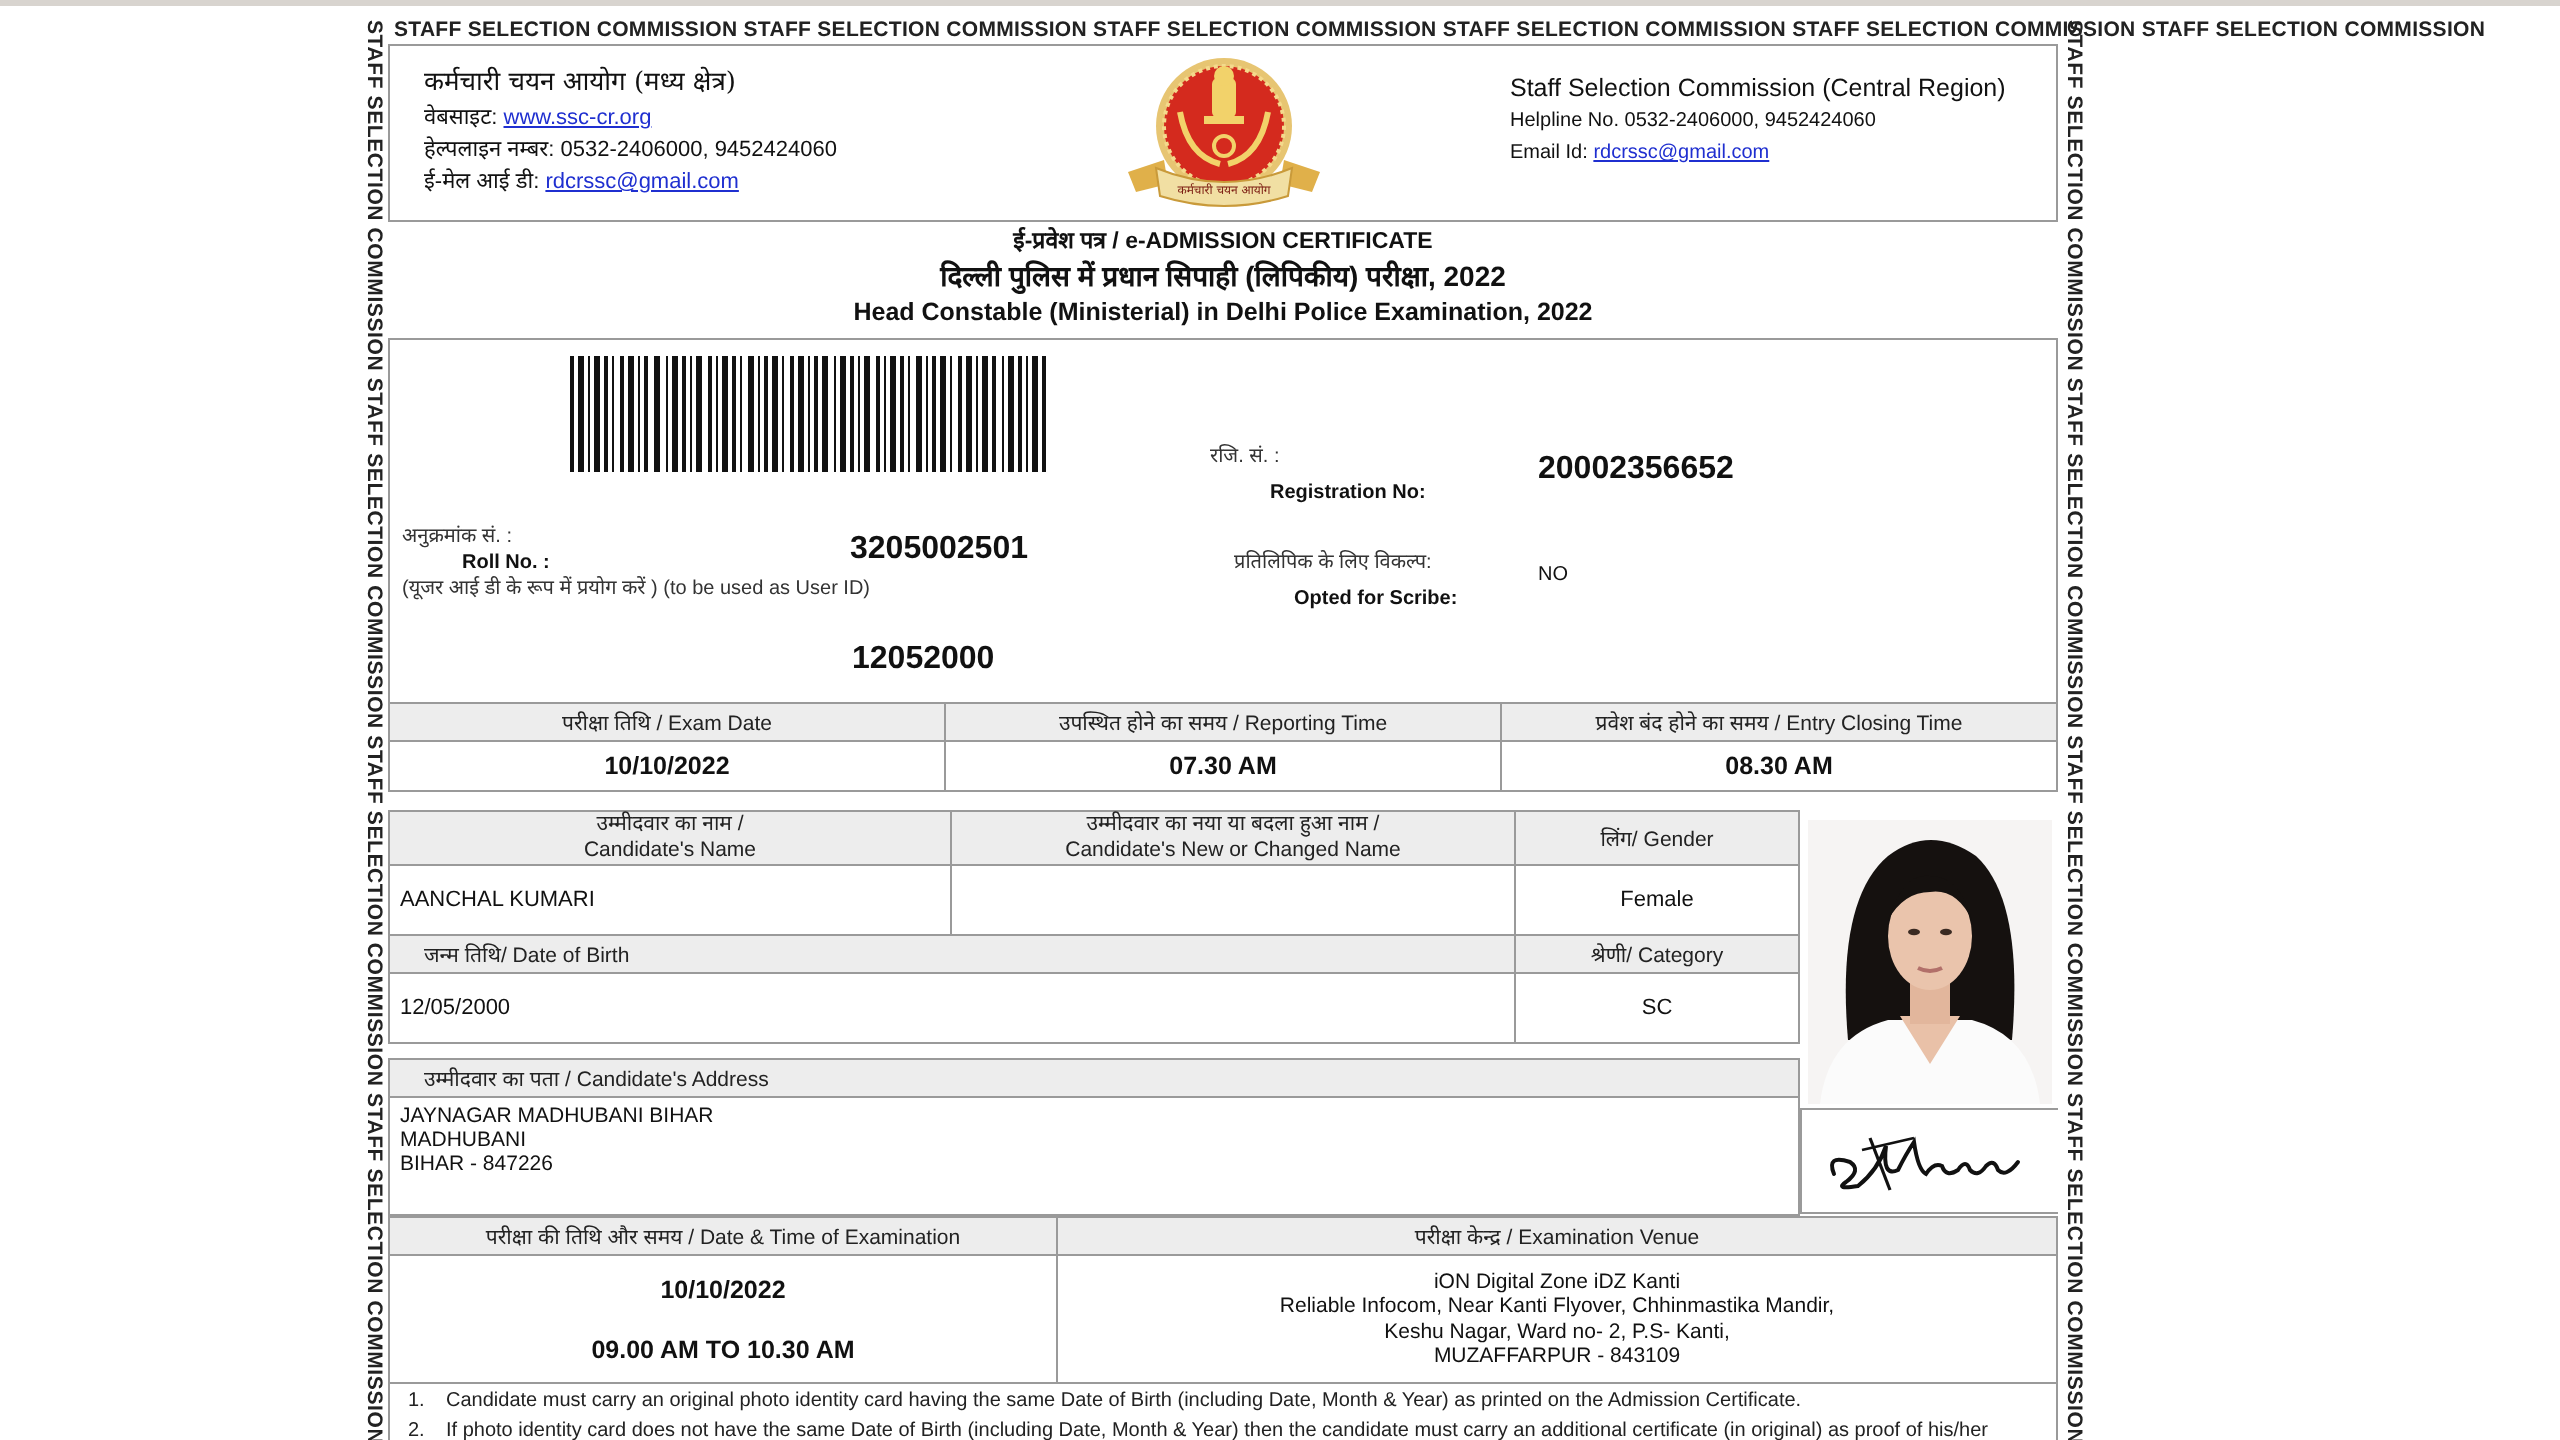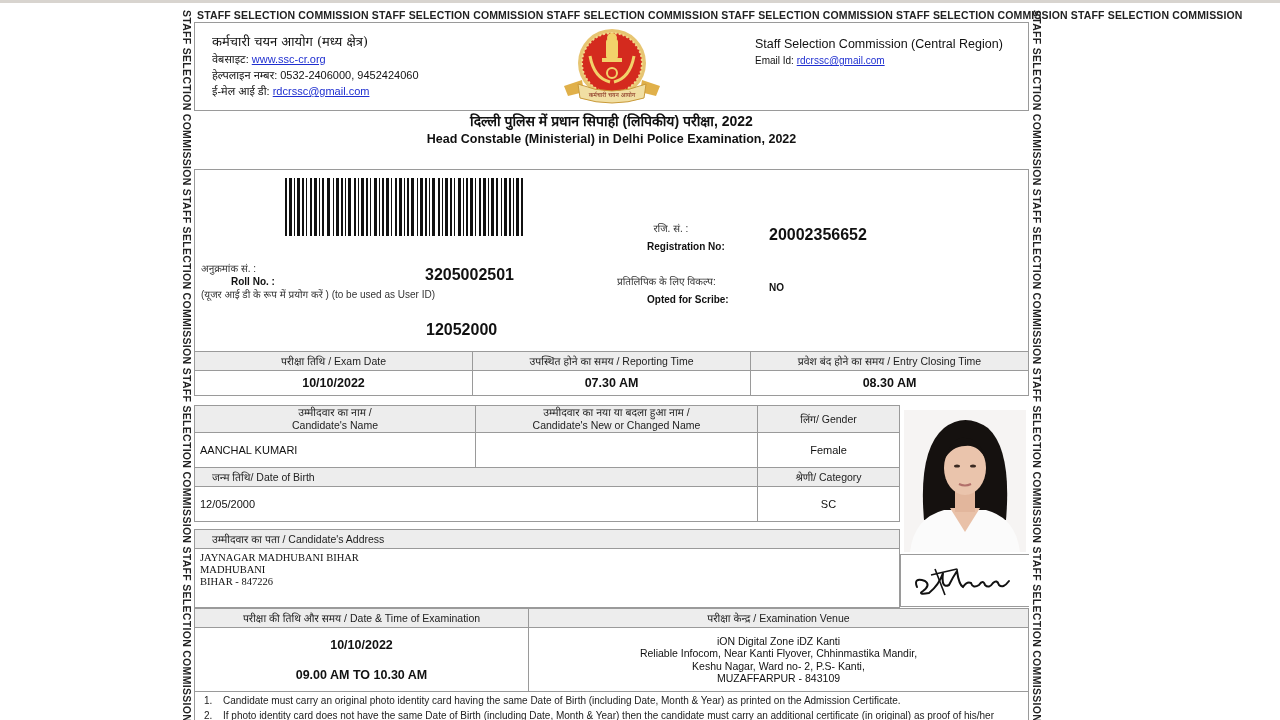--- a/index.html
+++ b/index.html
@@ -80,25 +80,27 @@
         <path d="M30 30 Q34 52 50 56" stroke="#f2d26a" stroke-width="3" fill="none"></path>
         <path d="M74 30 Q70 52 54 56" stroke="#f2d26a" stroke-width="3" fill="none"></path>
         <circle cx="52" cy="47" r="5" fill="none" stroke="#f2d26a" stroke-width="2"></circle>
         <path d="M18 58 Q52 72 86 58 L84 72 Q52 82 20 72 Z" fill="#f1dfa3" stroke="#c99a3a" stroke-width="1"></path>
         <text x="52" y="71" font-size="6" text-anchor="middle" fill="#7a1a10" font-family="DejaVu Sans, sans-serif">कर्मचारी चयन आयोग</text>
       </svg>
     </div>
 
     <div class="hdr-right">
       <div class="t1">Staff Selection Commission (Central Region)</div>
+      <div>Helpline No. 0532-2406000, 9452424060</div>
       <div><span>Email Id: </span><a class="lnk">rdcrssc@gmail.com</a></div>
     </div>
   </div>
 
   <div class="title">
+    <div class="l1">ई-प्रवेश पत्र  / e-ADMISSION CERTIFICATE</div>
     <div class="l2">दिल्ली पुलिस में प्रधान सिपाही (लिपिकीय) परीक्षा, 2022</div>
     <div class="l3">Head Constable (Ministerial) in Delhi Police Examination, 2022</div>
   </div>
 
   <div class="idbox">
     <div class="barcode">
       <svg width="238" height="58" viewBox="0 0 238 58" preserveAspectRatio="none">
         <g fill="#111">
           <rect x="0" y="0" width="2" height="58"></rect>
             <rect x="4" y="0" width="3" height="58"></rect>
@@ -163,31 +165,31 @@
 
     <div style="position:absolute;left:6px;top:92px;">
       <div class="lbl-sm">अनुक्रमांक सं. :</div>
       <div class="lbl-b">Roll No. :</div>
       <div class="lbl-sm">(यूजर आई डी के रूप में प्रयोग करें ) (to be used as User ID)</div>
     </div>
     <div class="big" style="position:absolute;left:230px;top:96px;">3205002501</div>
 
     <div class="big" style="position:absolute;left:231px;top:151px;">12052000</div>
 
-    <div style="position:absolute;left:422px;top:52px;text-align:center;">
+    <div style="position:absolute;left:410px;top:52px;">
       <div class="lbl-sm">रजि. सं. :</div>
       <div class="lbl-b" style="margin-top:5px;font-weight:bold;">Registration No:</div>
     </div>
     <div class="big" style="position:absolute;left:574px;top:56px;">20002356652</div>
 
     <div style="position:absolute;left:422px;top:105px;">
       <div class="lbl-sm">प्रतिलिपिक के लिए विकल्प:</div>
       <div class="lbl-b" style="margin-top:5px;">Opted for Scribe:</div>
     </div>
-    <div style="position:absolute;left:574px;top:112px;font-size:10px;font-weight:bold;">NO</div>
+    <div style="position:absolute;left:574px;top:112px;font-size:10px;font-weight:normal;">NO</div>
   </div>
 
   <table class="grid" style="left:0;top:329px;width:835px;">
     <tbody>
         <tr style="height:19px;padding-left:15px;">
       <td class="hcell" style="width:278px;">परीक्षा तिथि / Exam Date</td>
       <td class="hcell" style="width:278px;">उपस्थित होने का समय / Reporting Time</td>
       <td class="hcell">प्रवेश बंद होने का समय / Entry Closing Time</td>
     </tr>
     <tr style="height:25px;">
@@ -225,21 +227,21 @@
       <td style="text-align:center;font-size:11px;">SC</td>
     </tr>
   </tbody>
     </table>
 
   <table class="grid" style="left:0;top:507px;width:706px;">
     <tbody>
         <tr style="height:19px;">
       <td class="hcell-l">उम्मीदवार का पता / Candidate's Address</td>
     </tr>
-    <tr style="height:59px;font-family:Liberation Serif, serif;">
+    <tr style="height:59px;">
       <td style="padding:3px 5px;vertical-align:top;font-size:10.5px;line-height:12px;">
         <div>JAYNAGAR MADHUBANI BIHAR</div>
         <div>MADHUBANI</div>
         <div>BIHAR - 847226</div>
       </td>
     </tr>
   </tbody>
     </table>
 
   <div class="photo">

